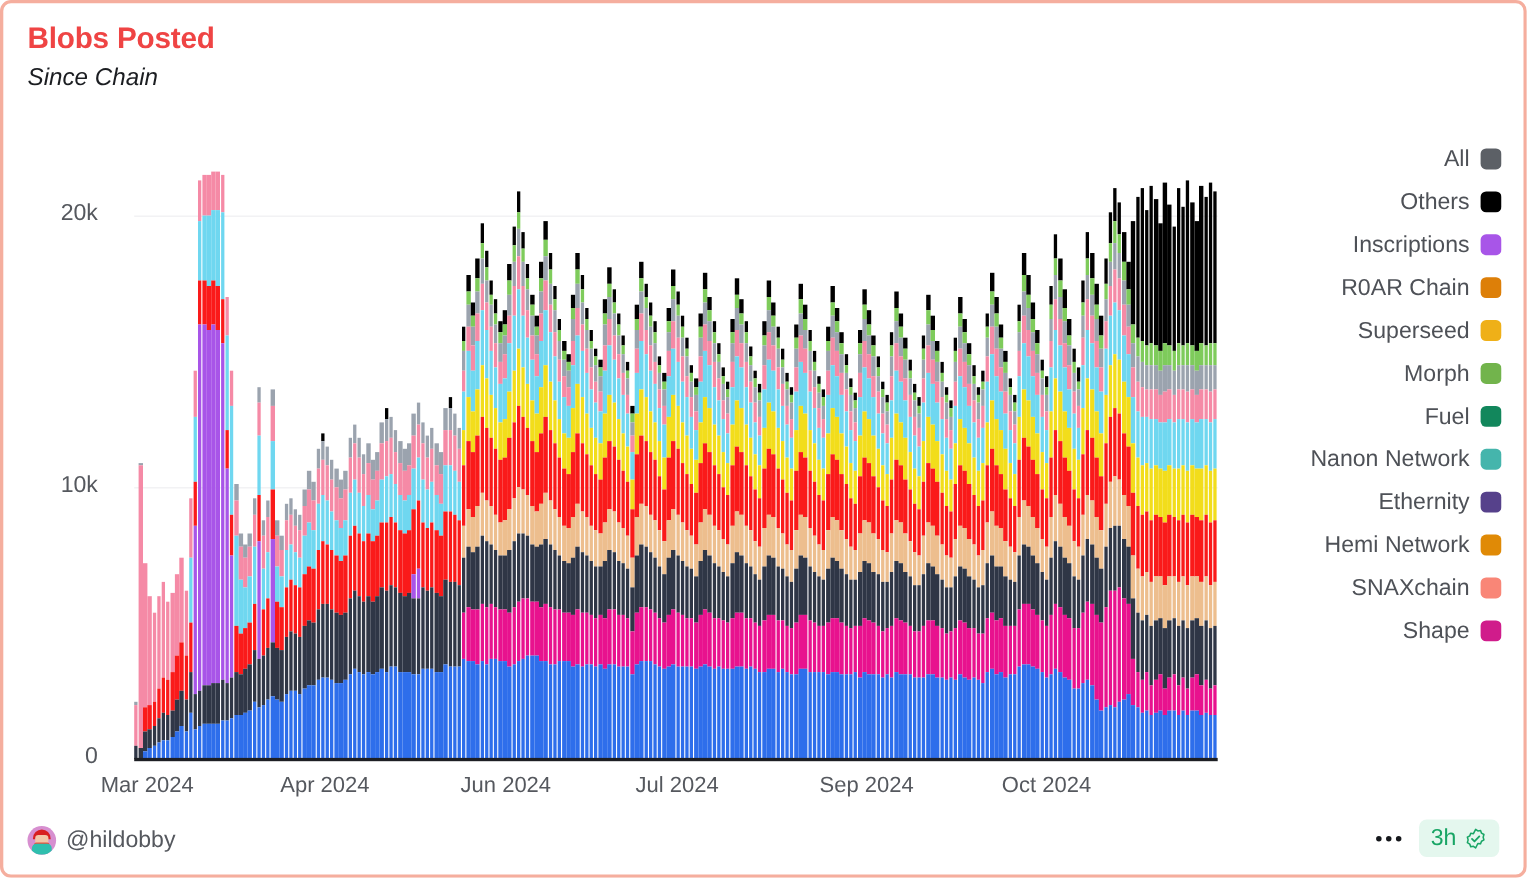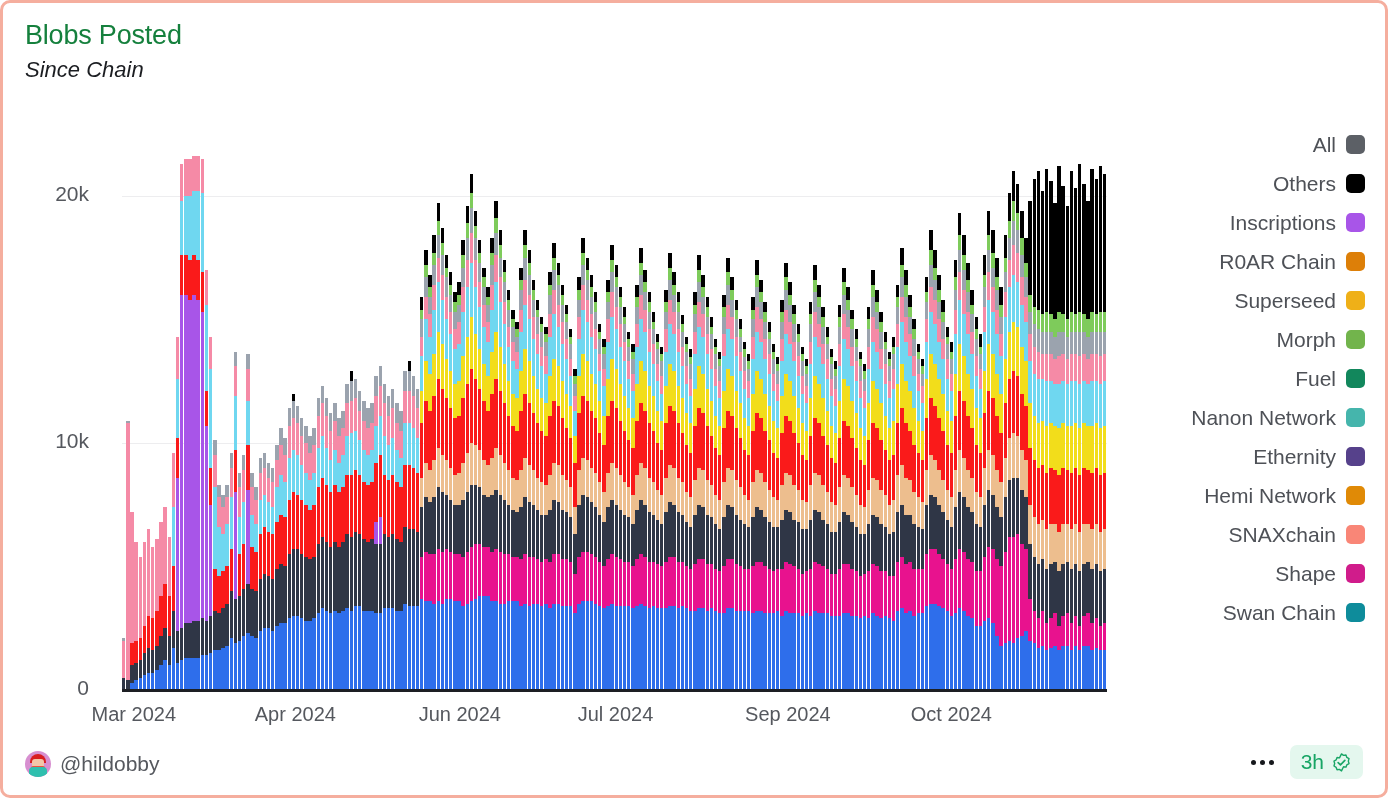--- a/index.html
+++ b/index.html
@@ -12,21 +12,21 @@
     width: 1388px; height: 798px;
     box-sizing: border-box;
     border: 3px solid #F5AE9E;
     border-radius: 10px;
     background: #ffffff;
     overflow: hidden;
   }
   
   #header { position: absolute; left: 22px; top: 18px; }
   #chart-title {
-    font-size: 27px; font-weight: normal; color: #15803d;
+    font-size: 27px; font-weight: bold; color: #ef4444;
     letter-spacing: -0.2px; line-height: 1.05;
   }
   #chart-subtitle {
     font-size: 22px; font-style: italic; color: #1B1D21;
     margin-top: 9px; line-height: 1.05;
   }
   
   #plot-area {
     position: absolute;
     left: 119px; top: 131px;
@@ -2895,24 +2895,20 @@
         <span class="legend-swatch" style="background: rgb(224, 138, 6);"></span>
       </div>
       <div class="legend-item">
         <span class="legend-label">SNAXchain</span>
         <span class="legend-swatch" style="background: rgb(249, 134, 119);"></span>
       </div>
       <div class="legend-item">
         <span class="legend-label">Shape</span>
         <span class="legend-swatch" style="background: rgb(208, 28, 139);"></span>
       </div>
-      <div class="legend-item">
-        <span class="legend-label">Swan Chain</span>
-        <span class="legend-swatch" style="background: rgb(14, 140, 155);"></span>
-      </div>
     </div>
 
   <div id="footer-left">
     <div id="avatar">
       <div class="hair"></div>
         <div class="face"></div>
         <div class="scarf"></div>
         <div class="body"></div>
     </div>
     <div id="handle">@hildobby</div>

